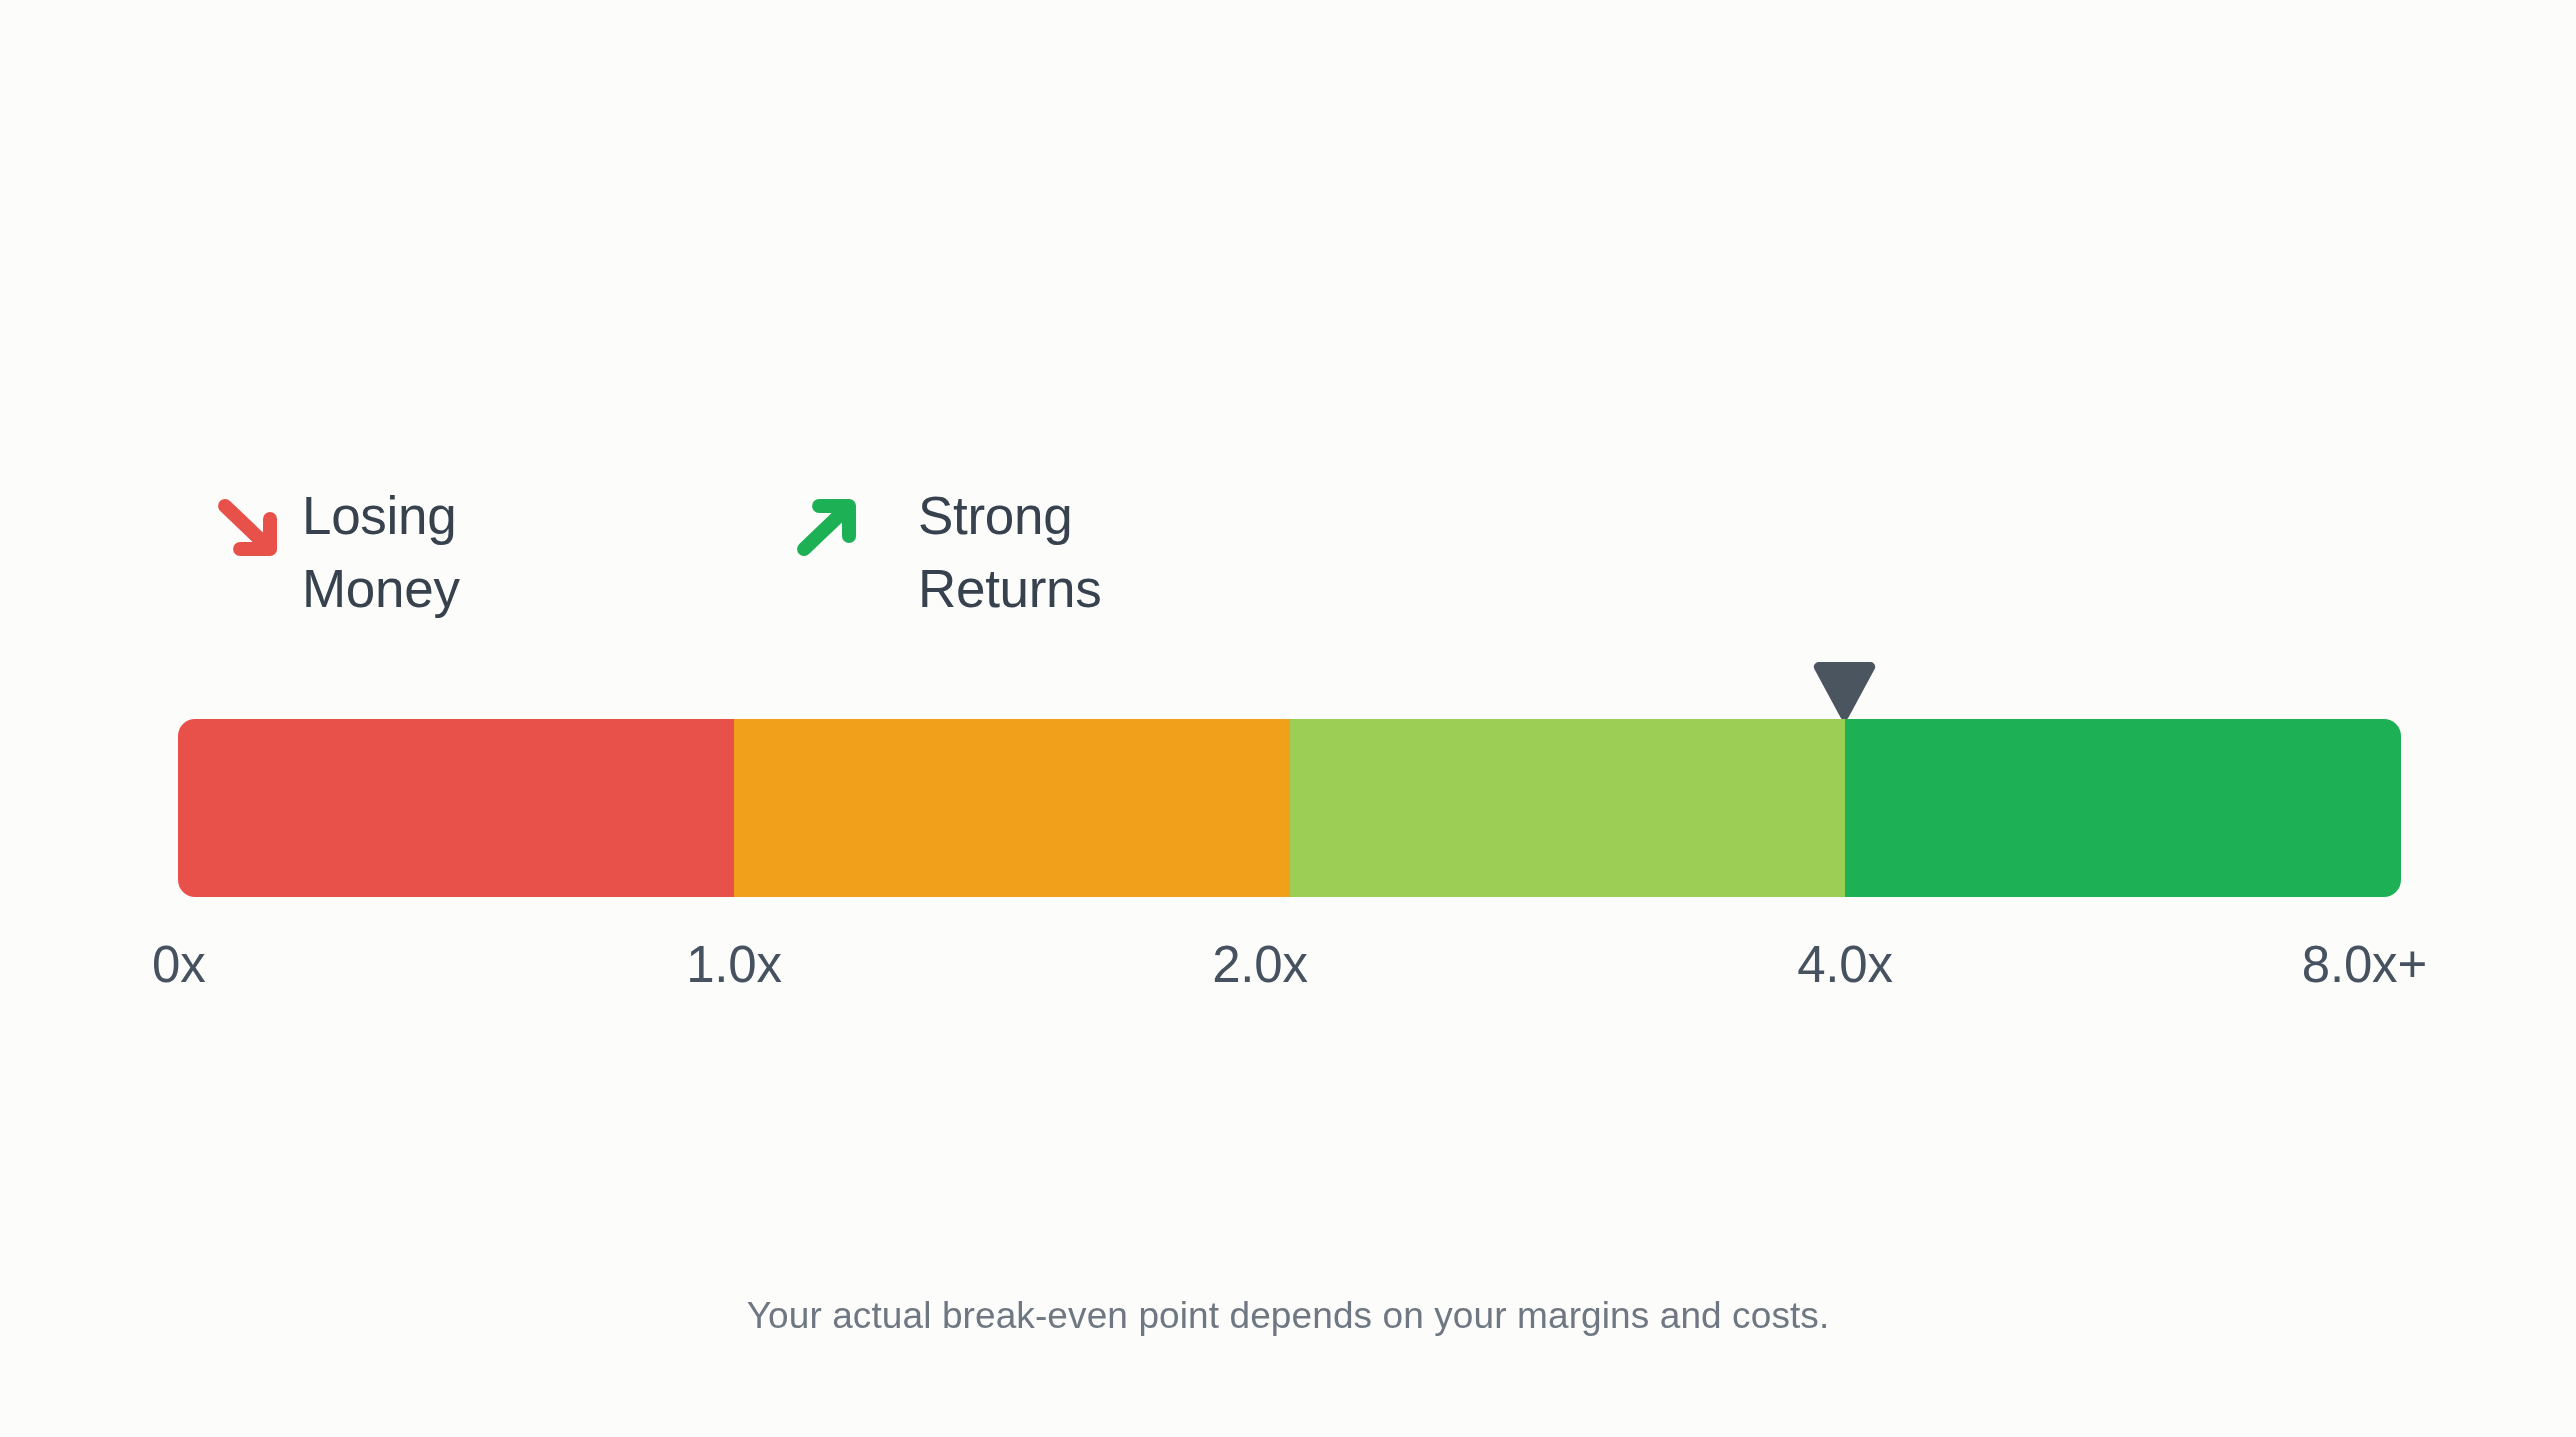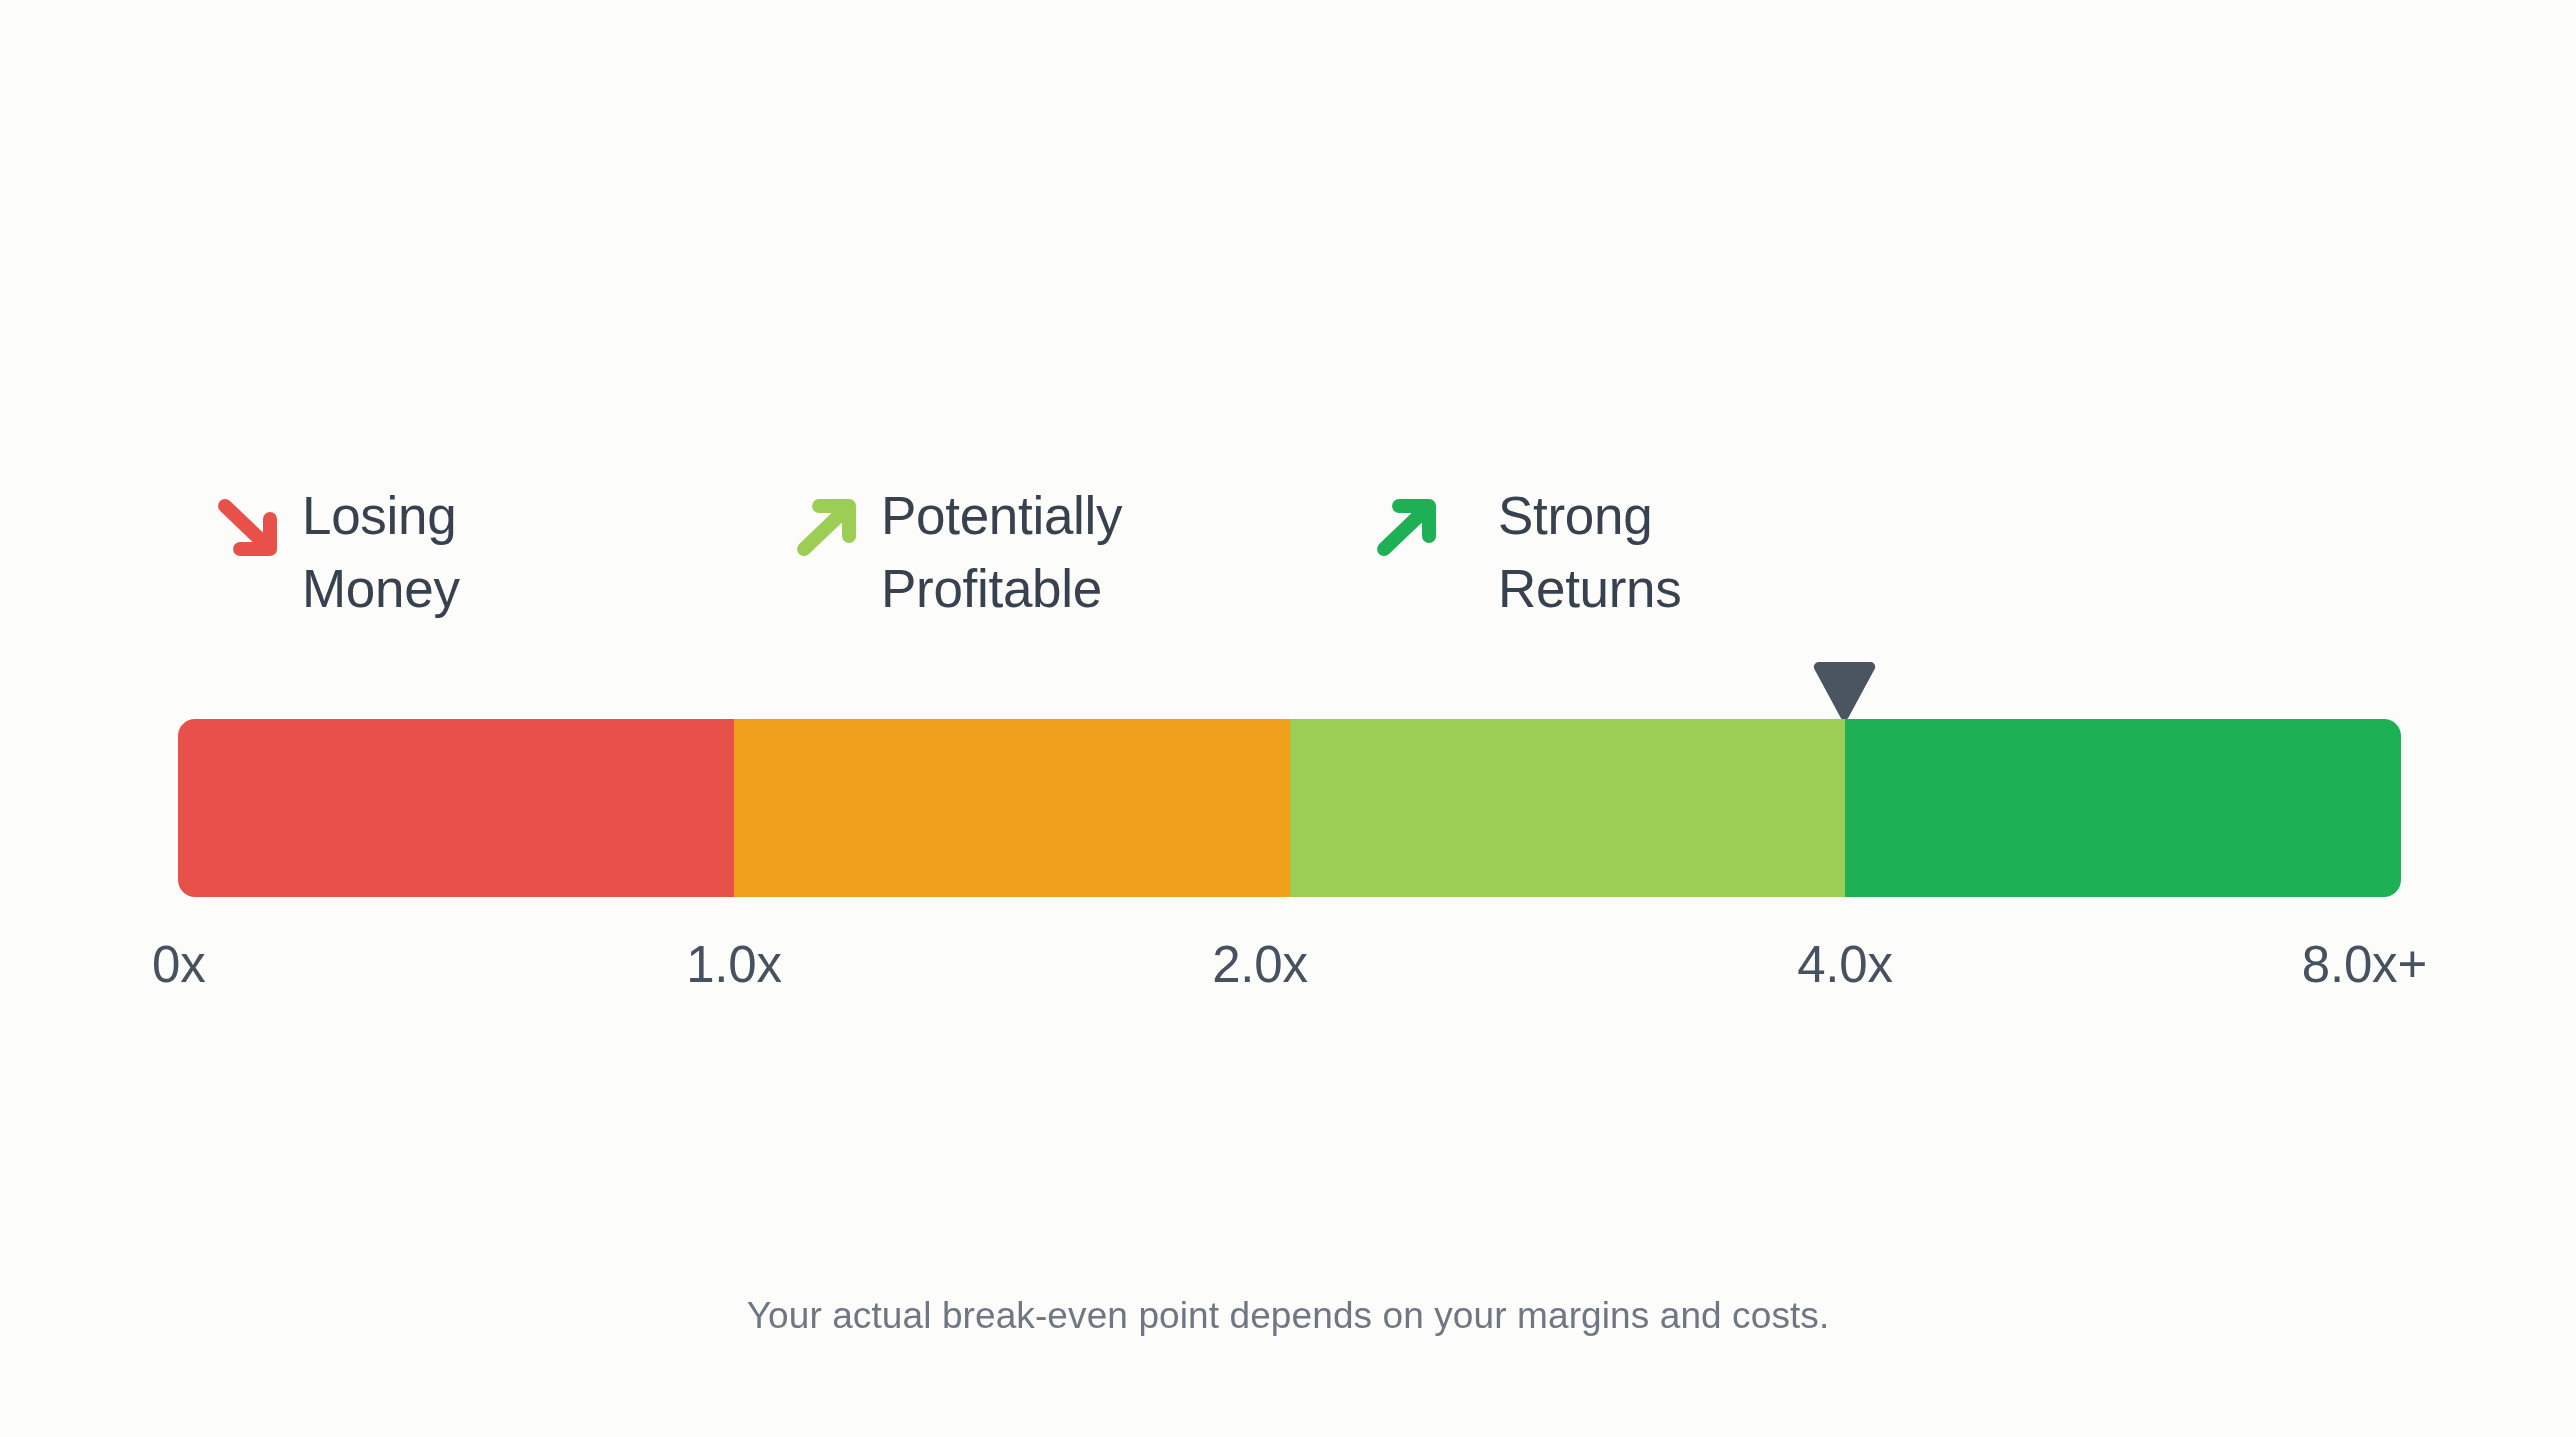--- a/index.html
+++ b/index.html
@@ -137,30 +137,20 @@
             <line x1="14" y1="16" x2="60" y2="60"></line>
           </g>
           <path d="M62 30 L62 62 L30 62" stroke="#e8504a" stroke-width="15" stroke-linecap="round" stroke-linejoin="round" fill="none"></path>
         </svg>
       </span>
       <span class="legend-label" style="color: rgb(55, 66, 78);">Losing
 Money</span>
     </div>
 
 
-    <div class="legend-item i2">
-      <span class="legend-icon">
-        <svg width="73" height="73" viewBox="0 0 78 78" aria-hidden="true">
-          <line x1="14" y1="62" x2="60" y2="18" stroke="#9ccd54" stroke-width="15" stroke-linecap="round"></line>
-          <path d="M30 16 L62 16 L62 48" stroke="#9ccd54" stroke-width="15" stroke-linecap="round" stroke-linejoin="round" fill="none"></path>
-        </svg>
-      </span>
-      <span class="legend-label" style="color: rgb(55, 66, 78);">Potentially
-Profitable</span>
-    </div>
 
     <div class="legend-item i3">
       <span class="legend-icon">
         <svg width="73" height="73" viewBox="0 0 78 78" aria-hidden="true">
           <line x1="14" y1="62" x2="60" y2="18" stroke="#1eb055" stroke-width="15" stroke-linecap="round"></line>
           <path d="M30 16 L62 16 L62 48" stroke="#1eb055" stroke-width="15" stroke-linecap="round" stroke-linejoin="round" fill="none"></path>
         </svg>
       </span>
       <span class="legend-label" style="color: rgb(55, 66, 78);">Strong
 Returns</span>

